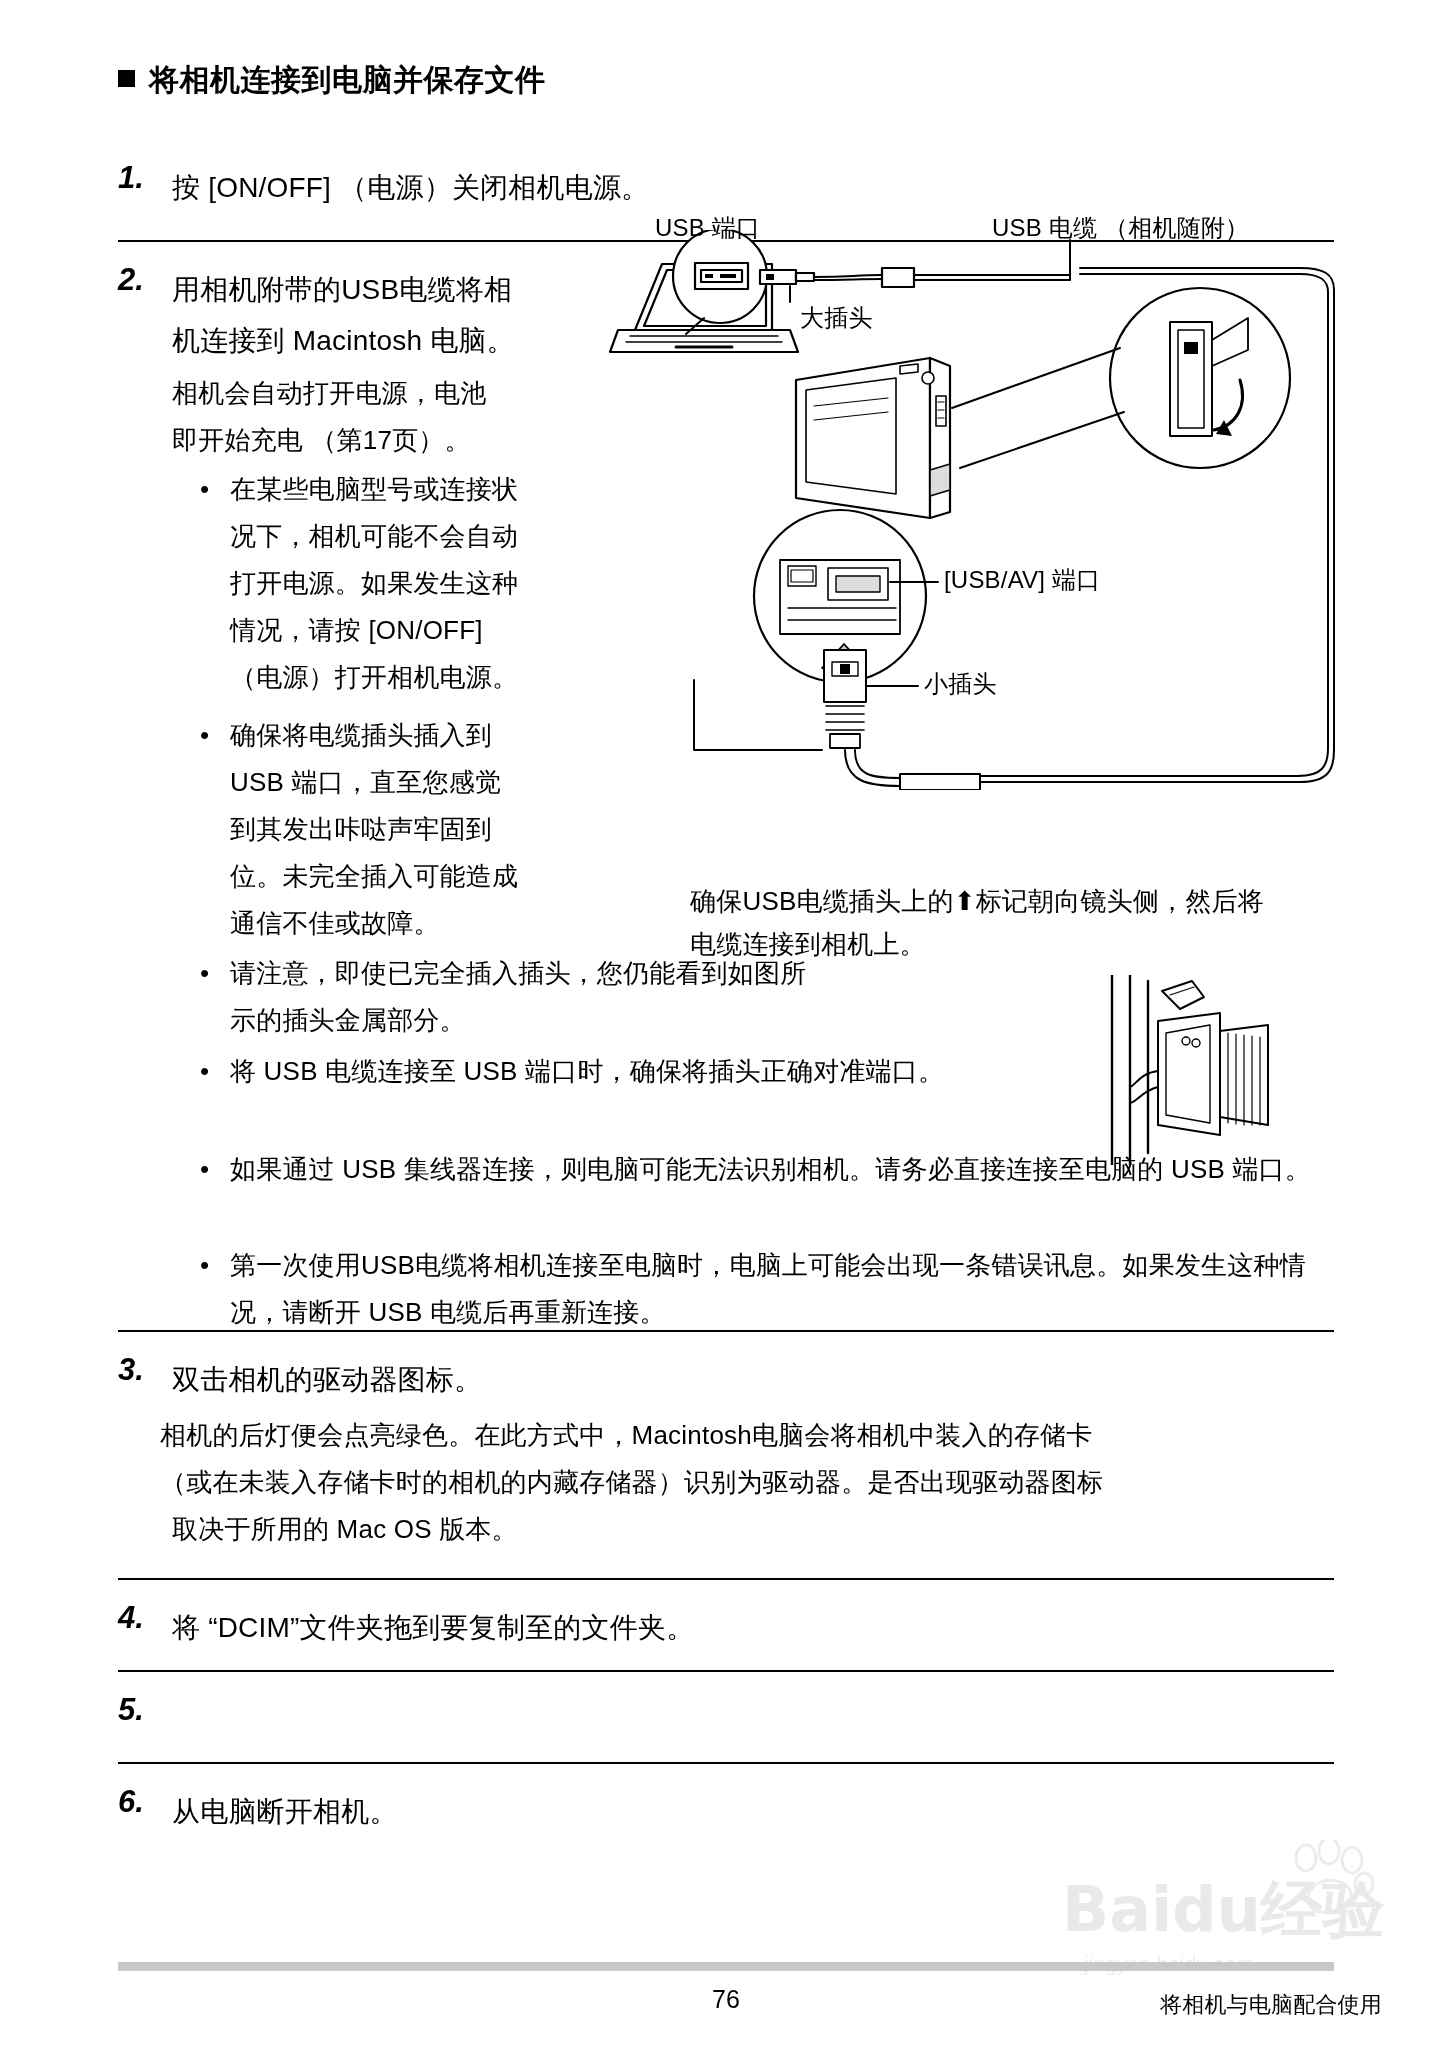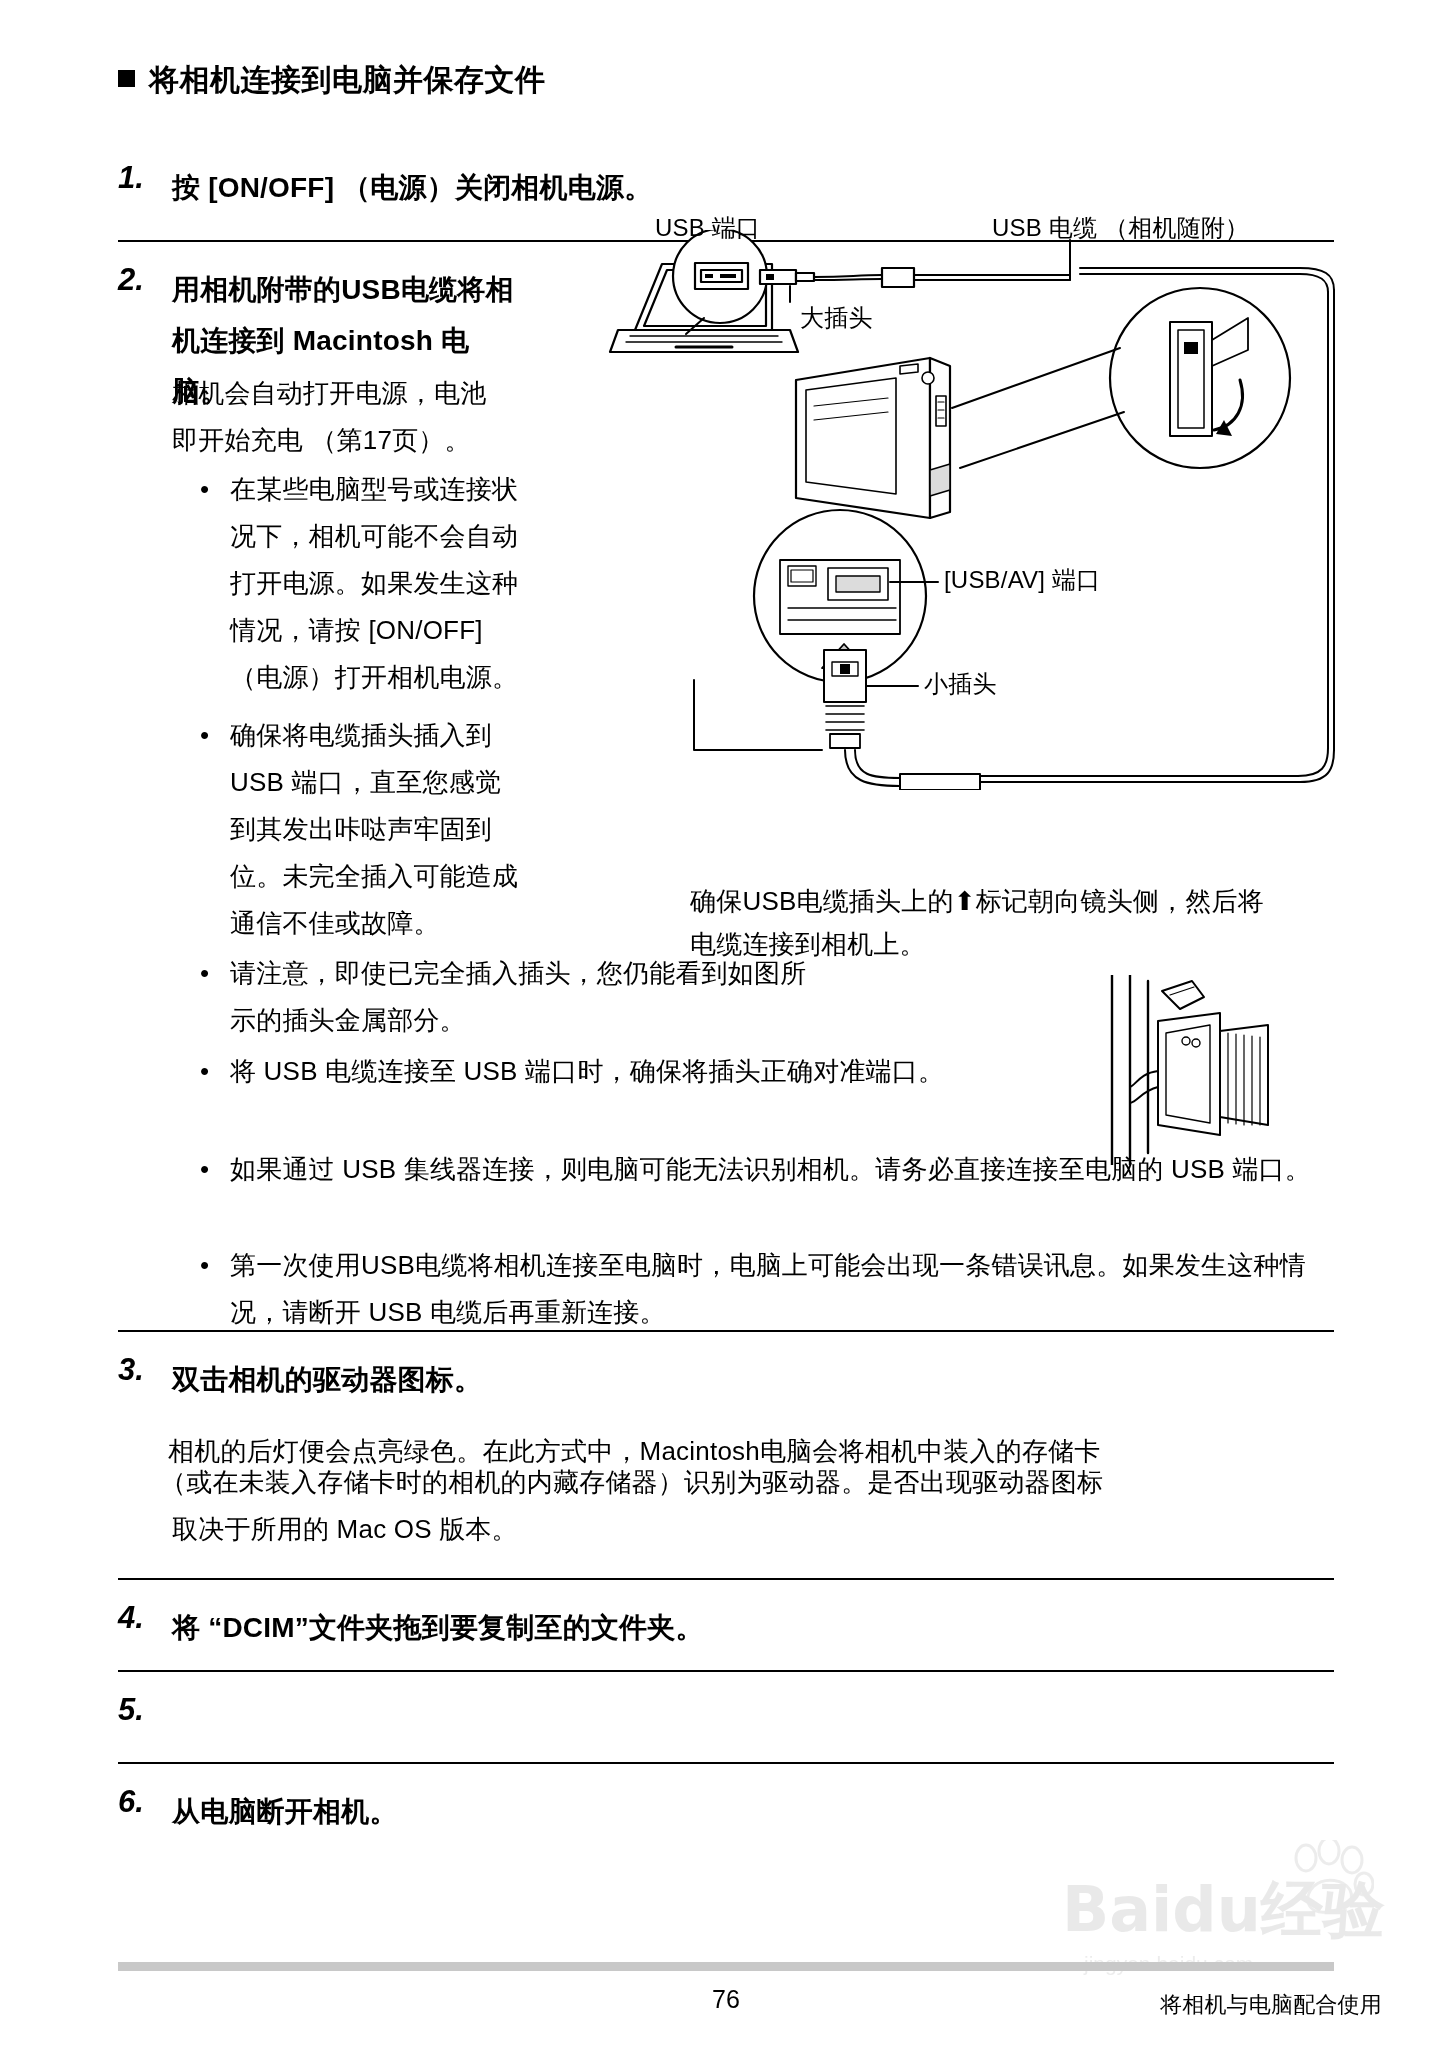--- a/index.html
+++ b/index.html
@@ -55,21 +55,21 @@
   .step-num {
     position: absolute;
     font-size: 31px;
     font-weight: bold;
     font-style: italic;
     font-family: "Liberation Sans", "DejaVu Sans", sans-serif;
   }
   .step-title {
     position: absolute;
     font-size: 28px;
-    font-weight: bold;
+    font-weight: normal;
     letter-spacing: 0.2px;
     line-height: 51px;
   }
   .body-text {
     position: absolute;
     font-size: 26px;
     line-height: 47px;
     letter-spacing: 0.2px;
   }
   .bullet-row {
@@ -363,21 +363,21 @@
         <path d="M58 96 C 40 98, 36 110, 30 112" stroke-width="2"></path>
         <path d="M58 112 C 42 116, 38 126, 30 128" stroke-width="2"></path>
       </g>
     </svg>
   </div>
 
   <div class="rule" style="top:1330px;"></div>
 
   <div class="step-num" style="left:118px; top:1352px;">3.</div>
   <div class="step-title" style="left:172px; top:1354px;">双击相机的驱动器图标。</div>
-  <div class="body-text" style="left:168px; top:1412px; width:1170px;margin-top:16px;">相机的后灯便会点亮绿色。在此方式中，Macintosh电脑会将相机中装入的存储卡</div>
+  <div class="body-text" style="left:160px; top:1412px; width:1170px;">相机的后灯便会点亮绿色。在此方式中，Macintosh电脑会将相机中装入的存储卡</div>
   <div class="body-text" style="left:160px; top:1459px; width:1190px;">（或在未装入存储卡时的相机的内藏存储器）识别为驱动器。是否出现驱动器图标</div>
   <div class="body-text" style="left:172px; top:1506px; width:1170px;">取决于所用的 Mac OS 版本。</div>
 
   <div class="rule" style="top:1578px;"></div>
 
   <div class="step-num" style="left:118px; top:1600px;">4.</div>
   <div class="step-title" style="left:172px; top:1602px;">将 “DCIM”文件夹拖到要复制至的文件夹。</div>
 
   <div class="rule" style="top:1670px;"></div>
 

